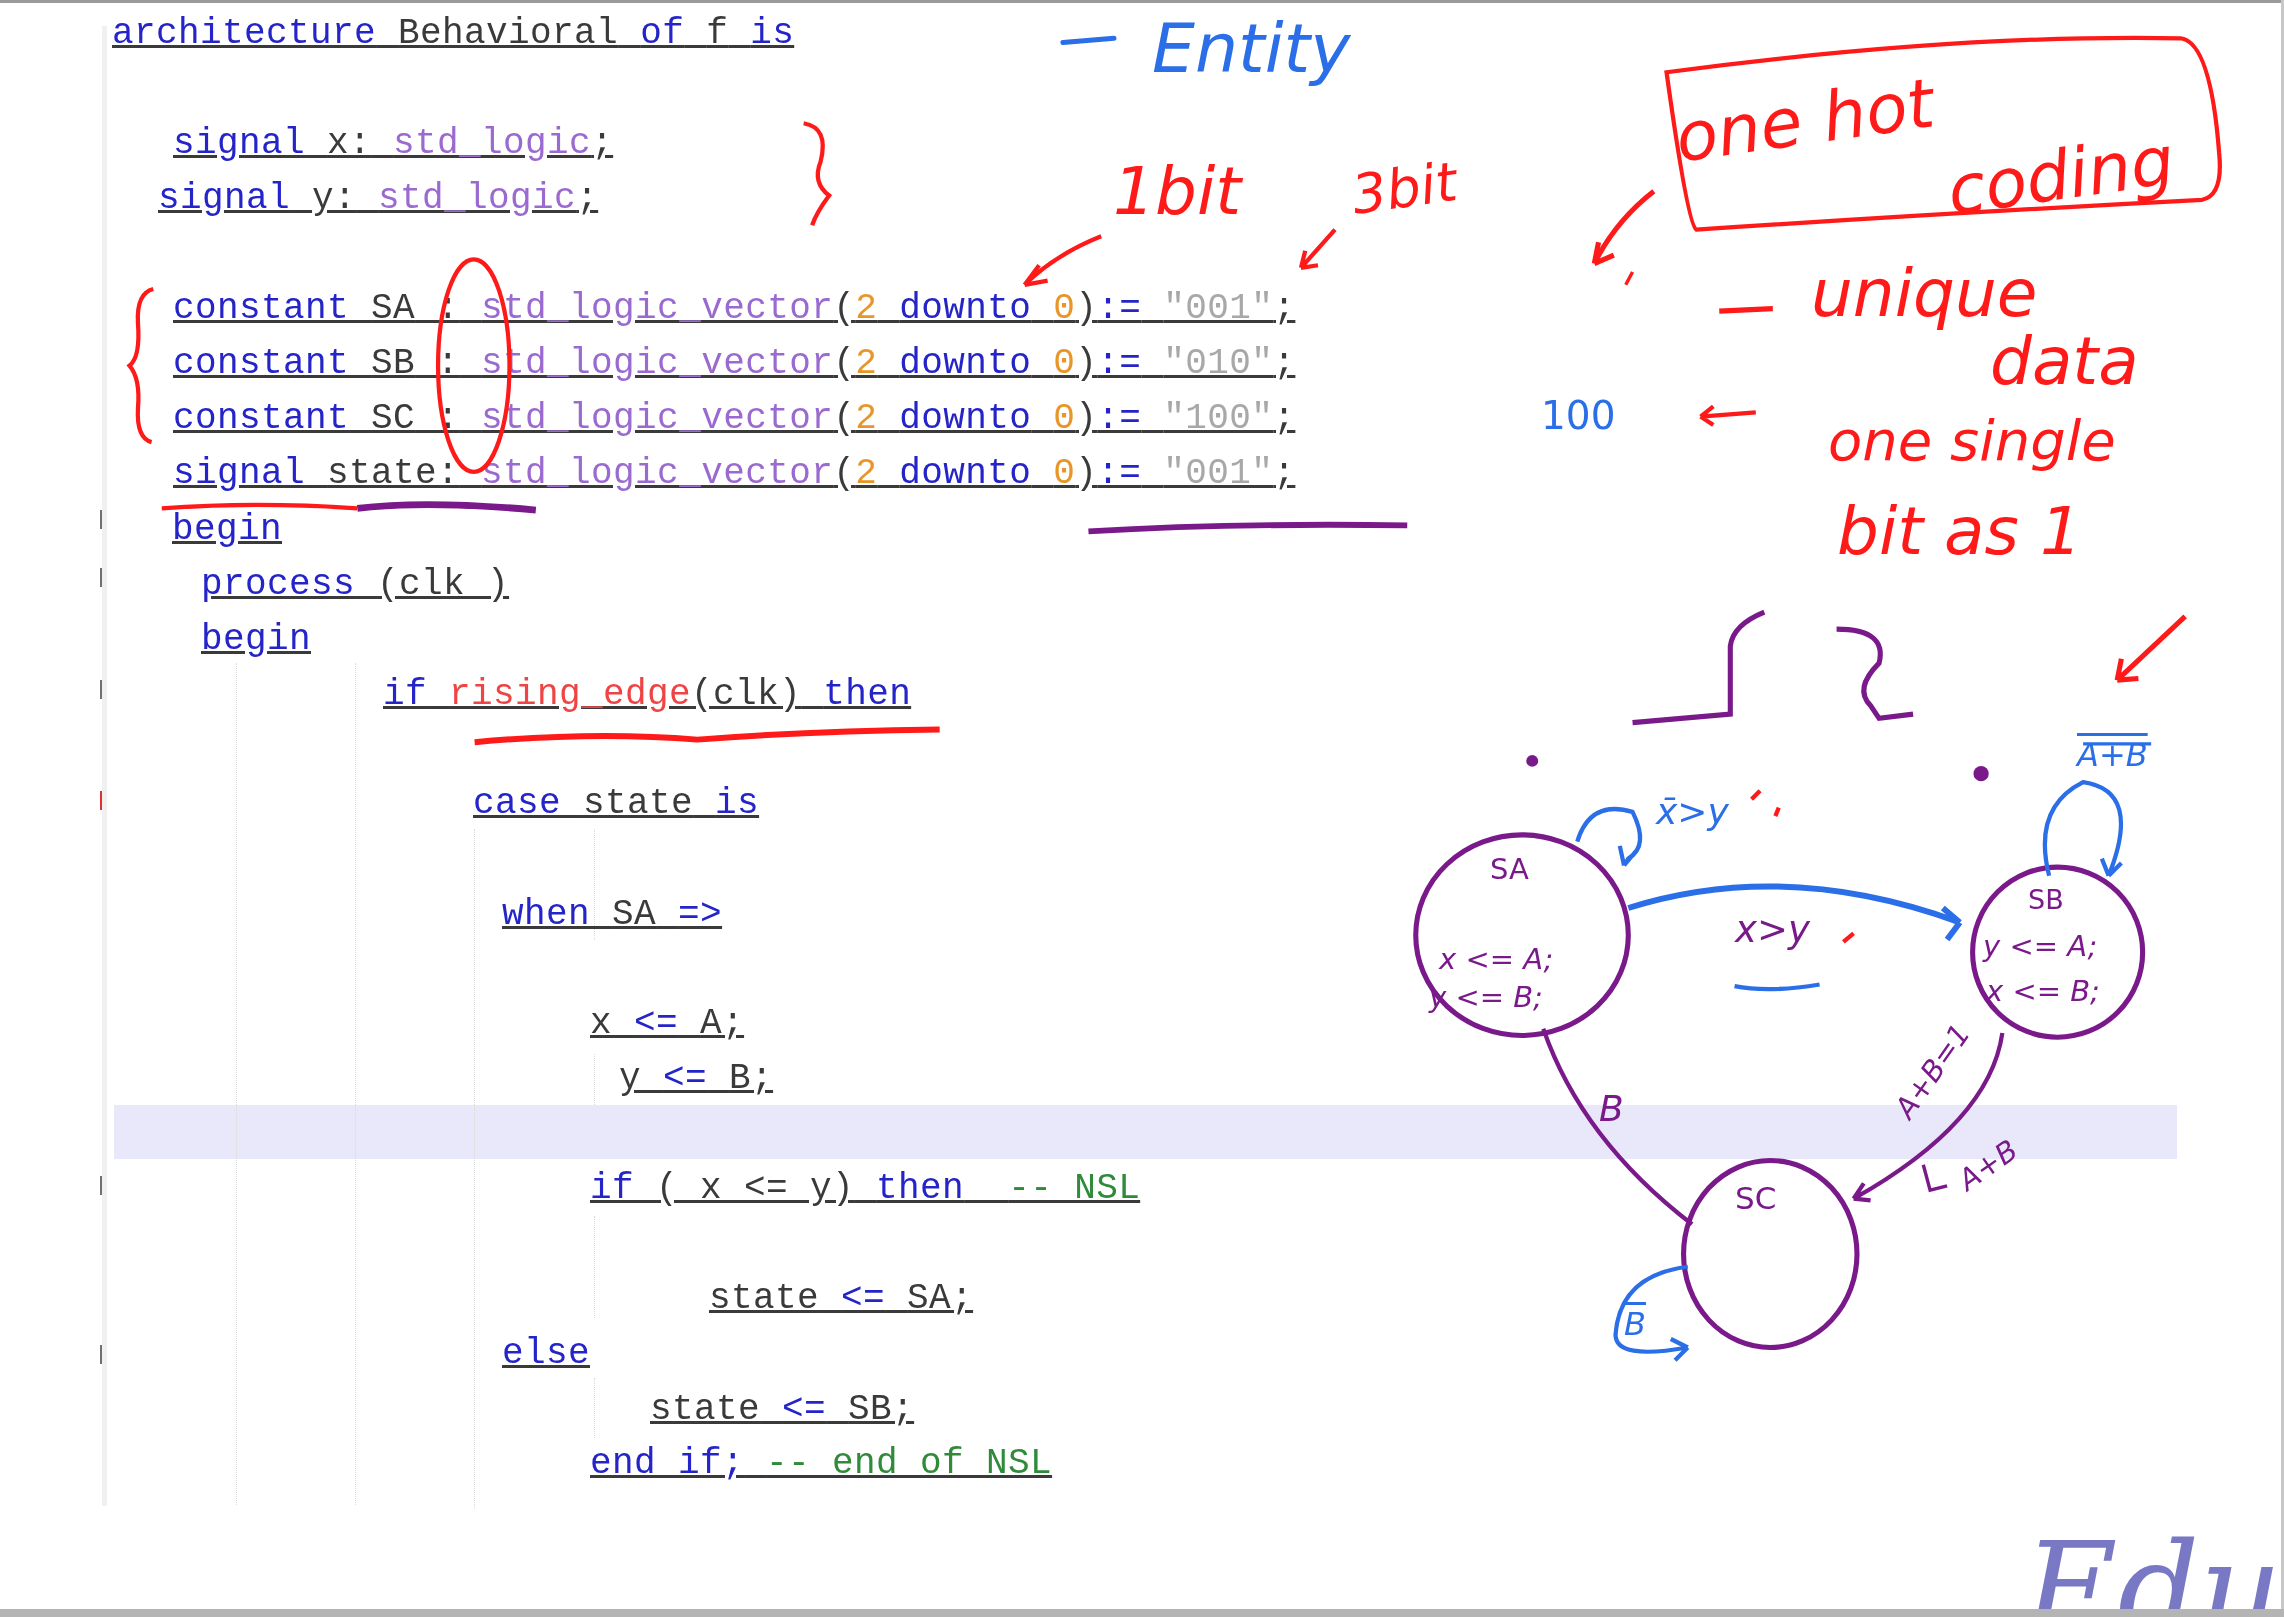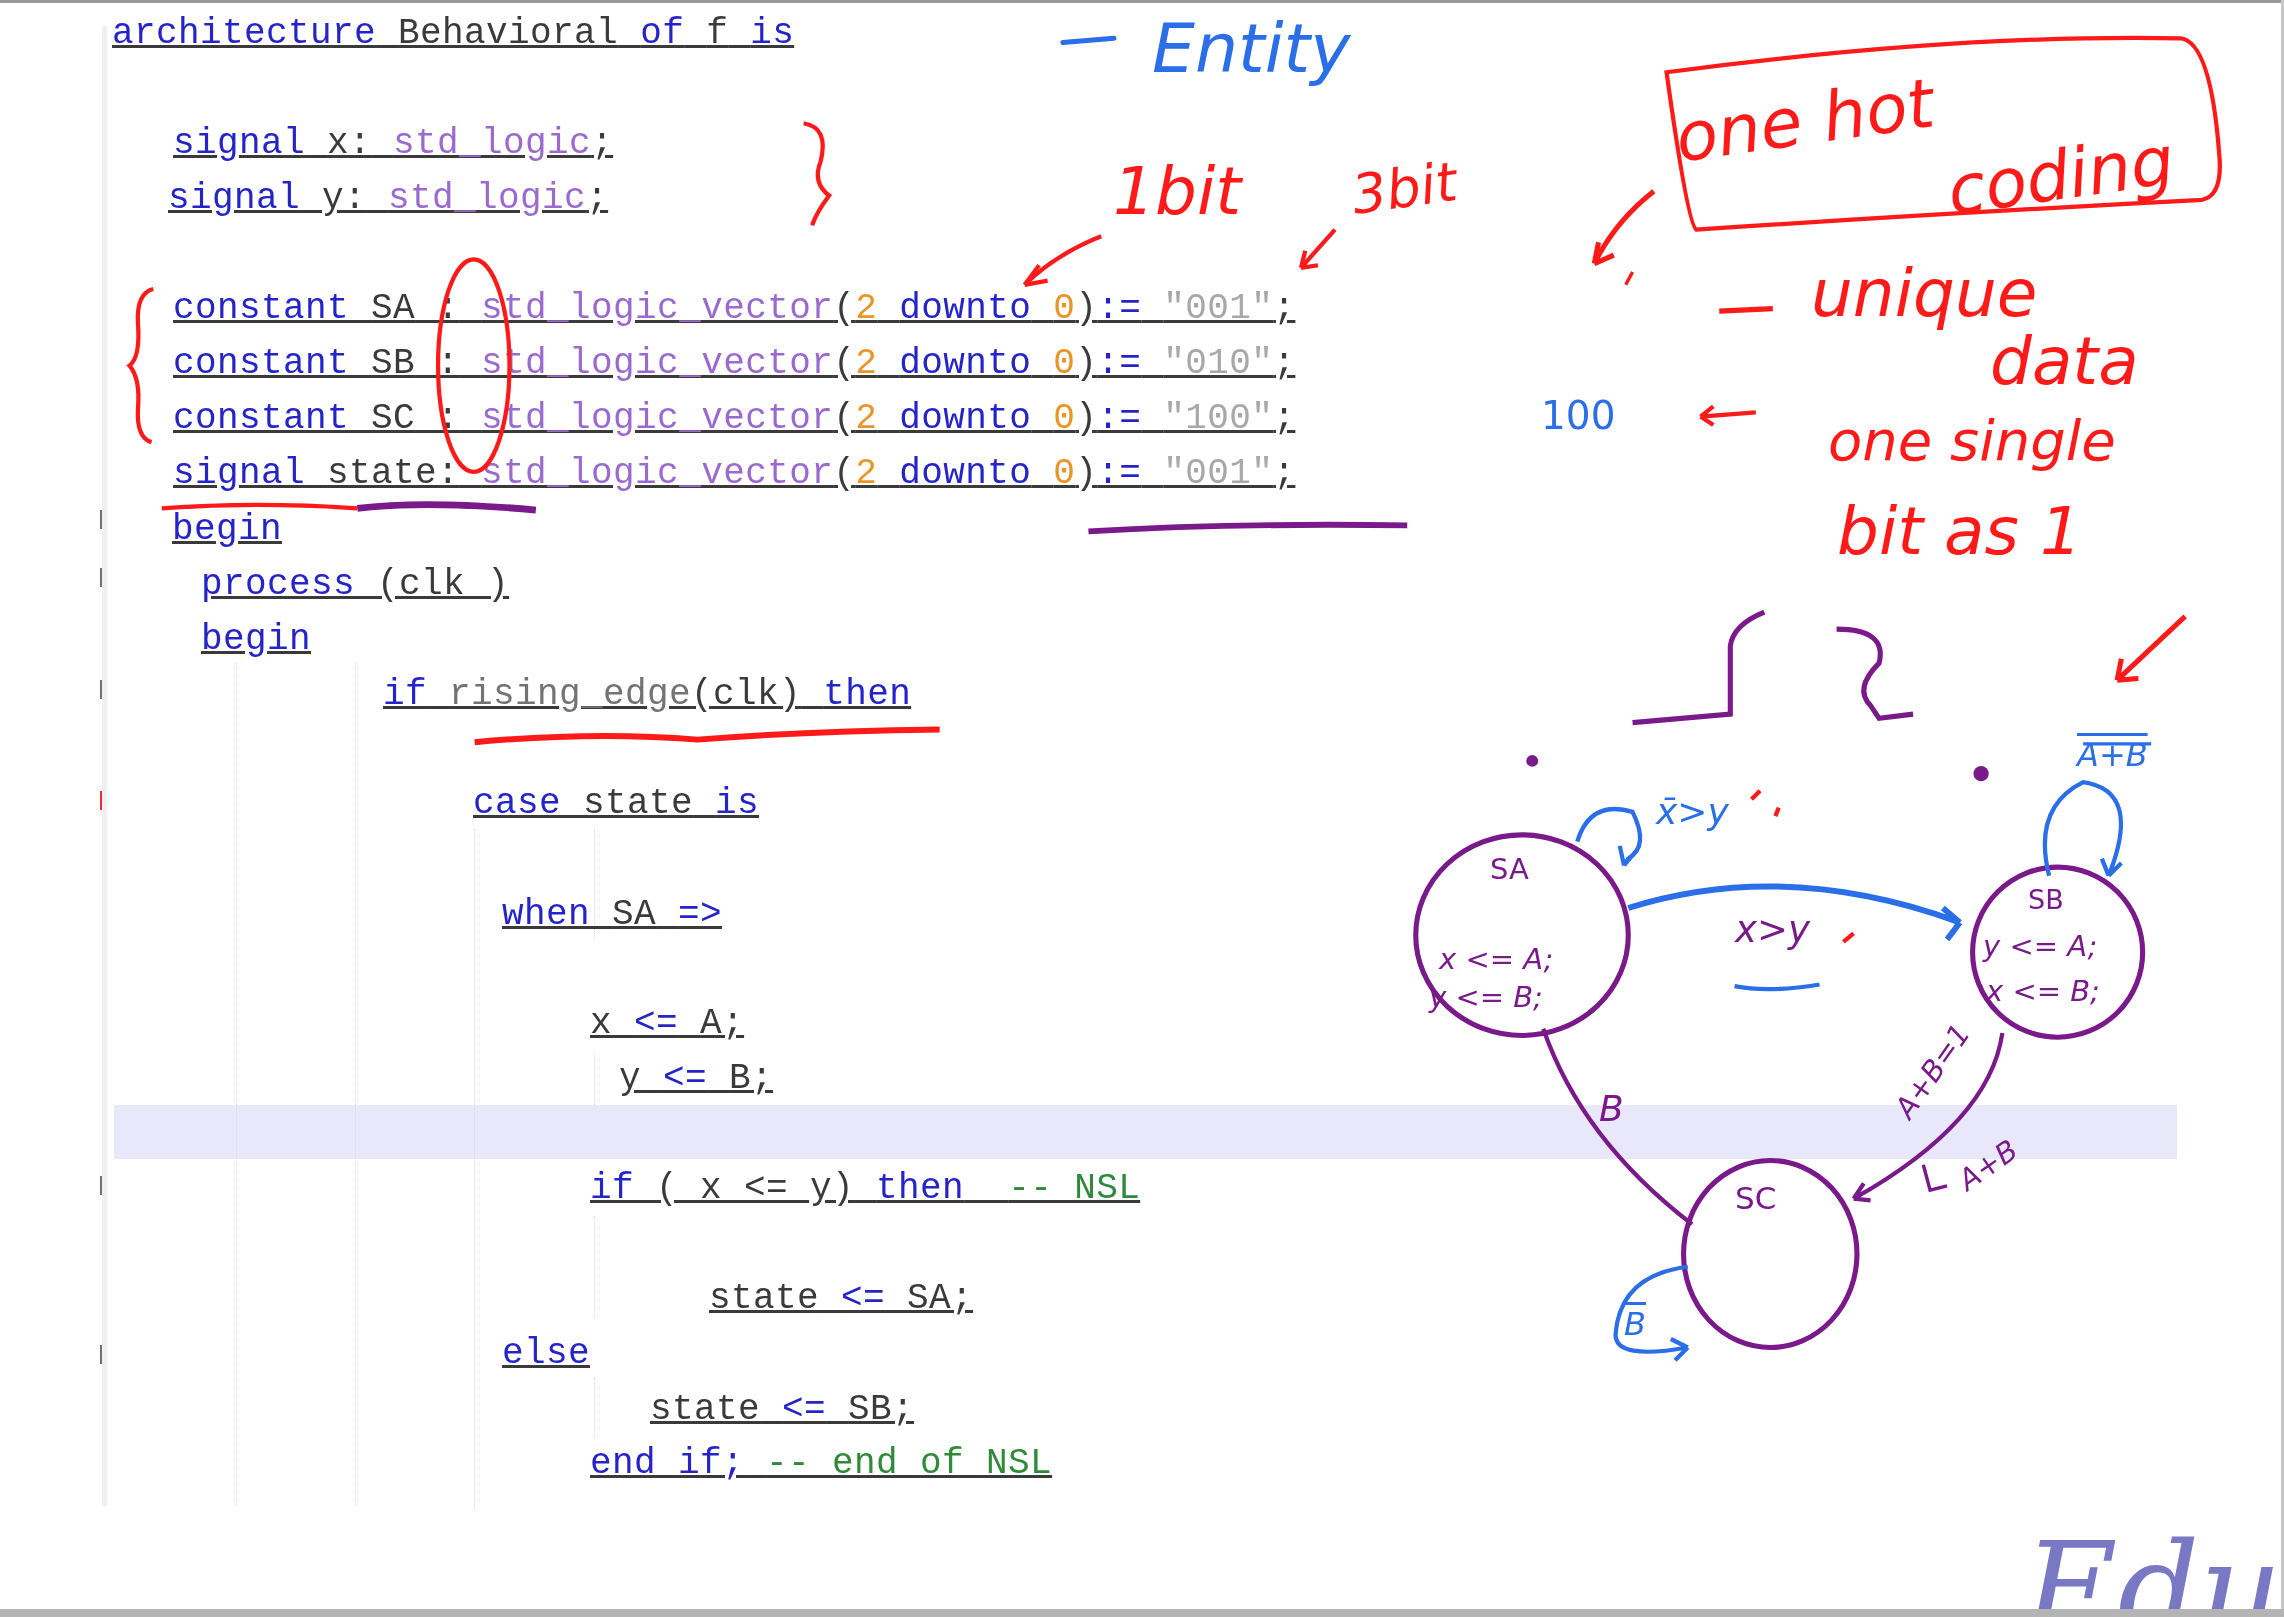--- a/index.html
+++ b/index.html
@@ -18,21 +18,21 @@
   .highlight-band { position: absolute; left: 114px; top: 1105px; width: 2063px; height: 54px; background: #e8e8fa; }
 
   .code-line {
     position: absolute; white-space: pre; font-size: 36px; line-height: 43px;
     color: #3a3a3a; letter-spacing: 0.4px; text-decoration: underline;
   }
   .kw { color: #2424c8; }
   .ty { color: #9a6ad0; margin-top: 45px; }
   .num { color: #e8962a; }
   .str { color: #a8a8a8; }
-  .fn { color: #737373; }
+  .fn { color: #ef4444; }
   .cm { color: #2f8a3a; }
   .id { color: #3a3a3a; }
 
   .hand { position: absolute; font-family: "DejaVu Sans", sans-serif; font-style: italic; white-space: pre; }
   .red { color: #ff1a1a; }
   .blue { color: #2a6ee8; }
   .purple { color: #7a1a8a; }
 
   svg.overlay { position: absolute; left: 0; top: 0; }
   .watermark {
@@ -61,21 +61,21 @@
 <div class="indent-guide" style="left:474px; top:829px; height:680px"></div>
 <div class="indent-guide" style="left:594px; top:829px; height:111px"></div>
 <div class="indent-guide" style="left:594px; top:1054px; height:51px"></div>
 <div class="indent-guide" style="left:594px; top:1216px; height:102px"></div>
 <div class="indent-guide" style="left:594px; top:1378px; height:60px"></div>
 
 <div class="code-line" style="left:112px; top:12px"><span class="kw">architecture</span> <span class="id">Behavioral</span> <span class="kw">of</span> <span class="id">f</span> <span class="kw">is</span></div>
 
 <div class="code-line" style="left:173px; top:122px"><span class="kw">signal</span> <span class="id">x:</span> <span class="ty">std_logic</span><span class="id">;</span></div>
 
-<div class="code-line" style="left:168px; top:177px"><span class="kw">signal</span> <span class="id">y:</span> <span class="ty">std_logic</span><span class="id">;</span></div>
+<div class="code-line" style="left:158px; top:177px"><span class="kw">signal</span> <span class="id">y:</span> <span class="ty">std_logic</span><span class="id">;</span></div>
 
 <div class="code-line" style="left:173px; top:287px"><span class="kw">constant</span> <span class="id">SA</span><span class="id"> :</span> <span class="ty">std_logic_vector</span><span class="id">(</span><span class="num">2</span> <span class="kw">downto</span> <span class="num">0</span><span class="id">)</span><span class="kw">:=</span> <span class="str">"001"</span><span class="id">;</span></div>
 
 <div class="code-line" style="left:173px; top:342px"><span class="kw">constant</span> <span class="id">SB</span><span class="id"> :</span> <span class="ty">std_logic_vector</span><span class="id">(</span><span class="num">2</span> <span class="kw">downto</span> <span class="num">0</span><span class="id">)</span><span class="kw">:=</span> <span class="str">"010"</span><span class="id">;</span></div>
 
 <div class="code-line" style="left:173px; top:397px"><span class="kw">constant</span> <span class="id">SC</span><span class="id"> :</span> <span class="ty">std_logic_vector</span><span class="id">(</span><span class="num">2</span> <span class="kw">downto</span> <span class="num">0</span><span class="id">)</span><span class="kw">:=</span> <span class="str">"100"</span><span class="id">;</span></div>
 
 <div class="code-line" style="left:173px; top:452px"><span class="kw">signal</span> <span class="id">state:</span> <span class="ty">std_logic_vector</span><span class="id">(</span><span class="num">2</span> <span class="kw">downto</span> <span class="num">0</span><span class="id">)</span><span class="kw">:=</span> <span class="str">"001"</span><span class="id">;</span></div>
 
 <div class="code-line" style="left:172px; top:508px"><span class="kw">begin</span></div>

